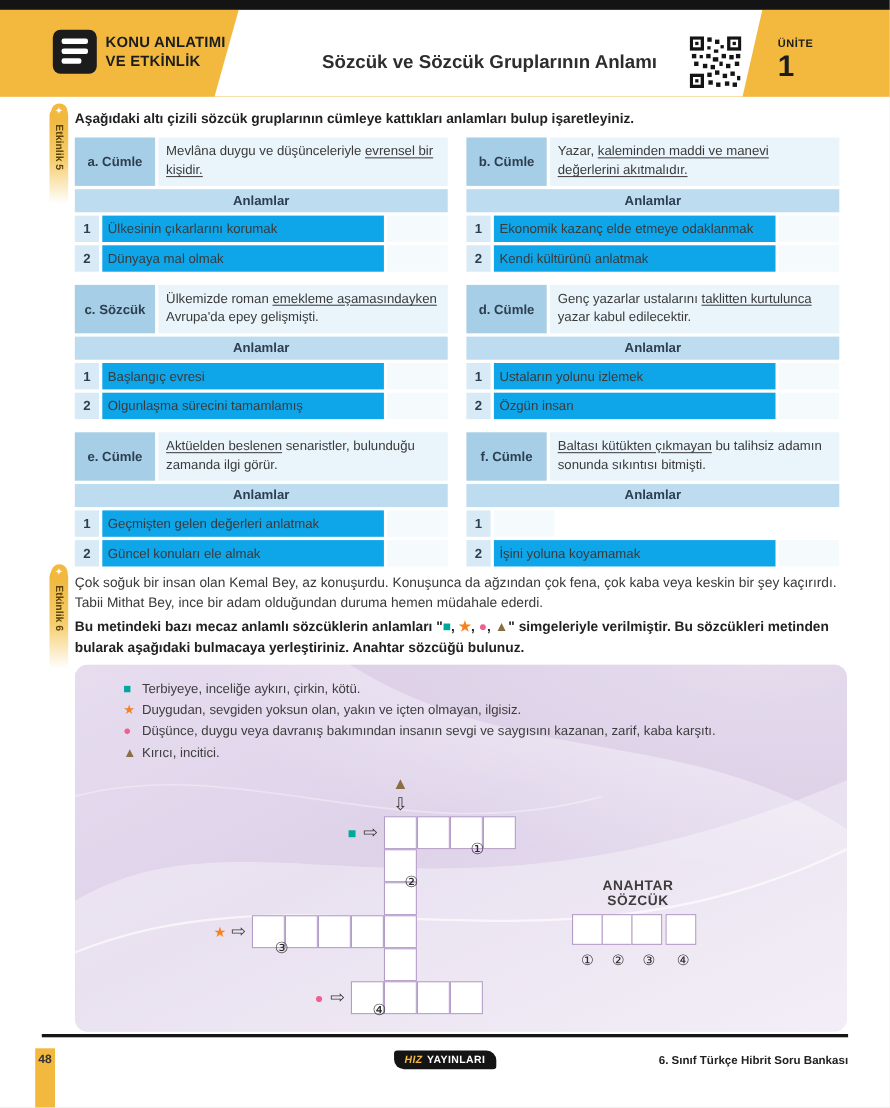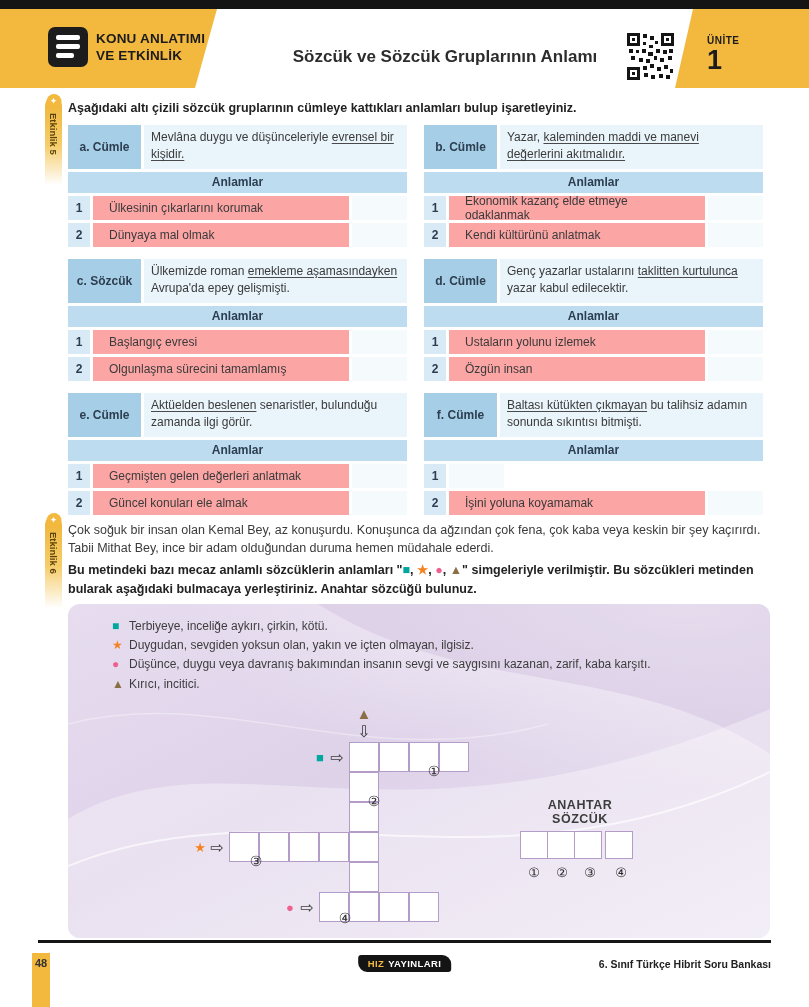--- a/index.html
+++ b/index.html
@@ -41,21 +41,21 @@
   #blk-e{ left:68px; top:393px; } #blk-f{ left:424px; top:393px; }
   .blk-top { display:flex; gap:3px; margin-bottom:3px; }
   .blk-label { width:73px; min-height:44px; background:#a6cee6; display:flex; align-items:center; justify-content:center;
     font-size:12px; font-weight:bold; color:#2c3e50; }
   .blk-sentence { flex:1; background:#eaf4fb; padding:4px 7px; font-size:12px; line-height:1.45; color:#3a3a3a; min-height:44px; }
   .ul { text-decoration:underline; text-decoration-color:#4a4a4a; text-underline-offset:2px; }
   .blk-band { background:#bedcf0; text-align:center; font-weight:bold; font-size:12px; color:#2c3e50; padding:3px 0 4px; margin-bottom:3px; }
   .opt { display:flex; gap:3px; margin-bottom:3px; height:24px; }
   .opt-num { width:22px; background:#d8eaf6; display:flex; align-items:center; justify-content:center;
     font-size:12px; font-weight:bold; color:#2c3e50; }
-  .opt-text { flex:1; background:#fca5a5; display:flex; align-items:center; padding:0 16px; font-size:12px; color:#3a3a3a; }
+  .opt-text { flex:1; background:#0ea5e9; display:flex; align-items:center; padding:0 5px; font-size:12px; color:#3a3a3a; }
   .opt-box { width:55px; background:#f5fafd; }
 
   
   #para6 { position:absolute; left:68px; top:521px; width:716px; font-size:12.5px; color:#3a3a3a; line-height:1.45; }
   #instr6 { top:561px; line-height:1.5; }
   .sym { font-weight:bold; }
 
   .panel { position:absolute; left:68px; top:604px; width:702px; height:334px; border-radius:12px; overflow:hidden;
     background: radial-gradient(130% 100% at 88% 0%, #f6f2f9 0%, rgba(246,242,249,0) 55%),
                 linear-gradient(155deg, #e7ddef 0%, #ded2e9 45%, #ece5f2 100%); }
@@ -79,21 +79,21 @@
   .anahtar-nums { display:flex; margin-top:6px; }
   .anahtar-nums span { width:28px; text-align:center; font-size:13px; color:#2b2b2b; }
   .anahtar-nums span:last-child { margin-left:3px; }
 
   
   .foot-rule { position:absolute; left:38px; top:940px; width:733px; height:3px; background:#161616; }
   .page-tab { position:absolute; left:32px; top:953px; width:18px; height:54px; background:#f3b93e; text-align:center; }
   .page-tab span { font-size:11px; color:#333; font-weight:bold; line-height:20px; }
   .pub-logo { position:absolute; left:50%; top:955px; transform:translateX(-50%); background:#141414; color:#fff;
     border-radius:3px 9px 3px 9px; padding:3px 10px; font-size:9.5px; font-weight:bold; letter-spacing:.4px; white-space:nowrap; }
-  .pub-logo .hiz { color:#f3b93e; margin-right:4px; }
+  .pub-logo .hiz { color:#f3b93e; font-style:italic; margin-right:4px; }
   .book-title { position:absolute; right:38px; top:958px; font-size:10.5px; font-weight:bold; color:#222;text-align:center; }
 </style>
 </head>
 <body>
 
 <div class="page">
 
   <div class="top-bar"></div>
   <div class="header-band">
     <div class="header-white"></div>

